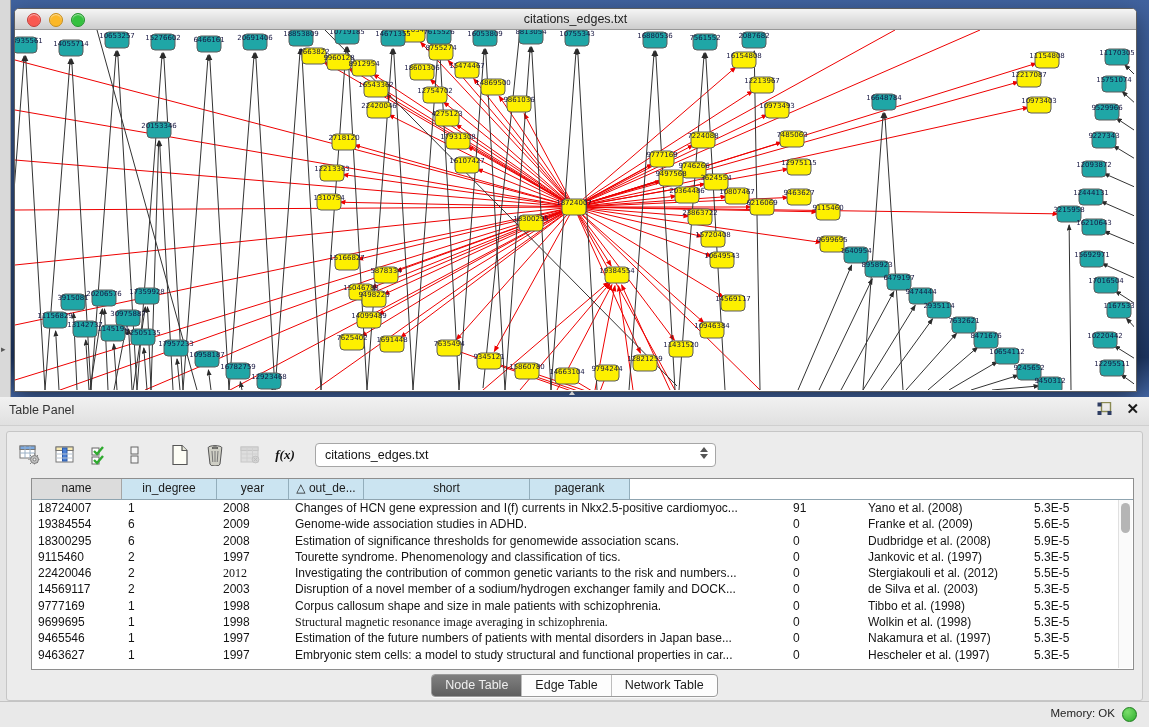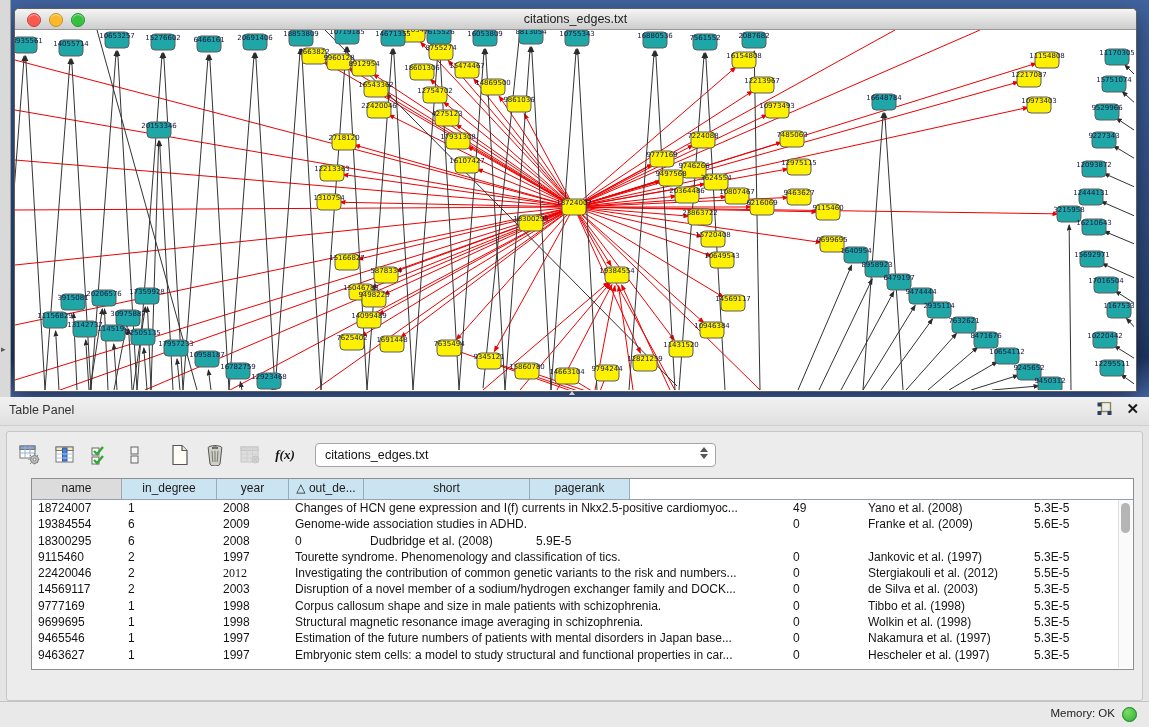--- a/index.html
+++ b/index.html
@@ -805,37 +805,38 @@
             <div class="th" style="width: 75px;">△ out_de...</div>
             <div class="th" style="width: 166px;">short</div>
             <div class="th" style="width: 100px;">pagerank</div>
           </div>
         <div class="tbody" id="tbody">
             <div class="tr">
               <div class="td" style="width: 90px;">18724007</div>
               <div class="td" style="width: 95px;">1</div>
               <div class="td" style="width: 72px;">2008</div>
               <div class="td" style="width: 498px;">Changes of HCN gene expression and I(f) currents in Nkx2.5-positive cardiomyoc...</div>
-              <div class="td" style="width: 75px;">49</div>
+              <div class="td" style="width: 75px;">91</div>
               <div class="td" style="width: 166px;">Yano et al. (2008)</div>
               <div class="td" style="width: 100px;">5.3E-5</div>
             </div>
             <div class="tr">
               <div class="td" style="width: 90px;">19384554</div>
               <div class="td" style="width: 95px;">6</div>
               <div class="td" style="width: 72px;">2009</div>
               <div class="td" style="width: 498px;">Genome-wide association studies in ADHD.</div>
               <div class="td" style="width: 75px;">0</div>
               <div class="td" style="width: 166px;">Franke et al. (2009)</div>
               <div class="td" style="width: 100px;">5.6E-5</div>
             </div>
             <div class="tr">
               <div class="td" style="width: 90px;">18300295</div>
               <div class="td" style="width: 95px;">6</div>
               <div class="td" style="width: 72px;">2008</div>
+              <div class="td" style="width: 498px;">Estimation of significance thresholds for genomewide association scans.</div>
               <div class="td" style="width: 75px;">0</div>
               <div class="td" style="width: 166px;">Dudbridge et al. (2008)</div>
               <div class="td" style="width: 100px;">5.9E-5</div>
             </div>
             <div class="tr">
               <div class="td" style="width: 90px;">9115460</div>
               <div class="td" style="width: 95px;">2</div>
               <div class="td" style="width: 72px;">1997</div>
               <div class="td" style="width: 498px;">Tourette syndrome. Phenomenology and classification of tics.</div>
               <div class="td" style="width: 75px;">0</div>
@@ -866,21 +867,21 @@
               <div class="td" style="width: 72px;">1998</div>
               <div class="td" style="width: 498px;">Corpus callosum shape and size in male patients with schizophrenia.</div>
               <div class="td" style="width: 75px;">0</div>
               <div class="td" style="width: 166px;">Tibbo et al. (1998)</div>
               <div class="td" style="width: 100px;">5.3E-5</div>
             </div>
             <div class="tr">
               <div class="td" style="width: 90px;">9699695</div>
               <div class="td" style="width: 95px;">1</div>
               <div class="td" style="width: 72px;">1998</div>
-              <div class="td" style="width: 498px;">Structural magnetic resonance image averaging in schizophrenia.</div>
+              <div class="td" style="width: 498px; font-family: Liberation Serif, serif;">Structural magnetic resonance image averaging in schizophrenia.</div>
               <div class="td" style="width: 75px;">0</div>
               <div class="td" style="width: 166px;">Wolkin et al. (1998)</div>
               <div class="td" style="width: 100px;">5.3E-5</div>
             </div>
             <div class="tr">
               <div class="td" style="width: 90px;">9465546</div>
               <div class="td" style="width: 95px;">1</div>
               <div class="td" style="width: 72px;">1997</div>
               <div class="td" style="width: 498px;">Estimation of the future numbers of patients with mental disorders in Japan base...</div>
               <div class="td" style="width: 75px;">0</div>
@@ -895,20 +896,27 @@
               <div class="td" style="width: 75px;">0</div>
               <div class="td" style="width: 166px;">Hescheler et al. (1997)</div>
               <div class="td" style="width: 100px;">5.3E-5</div>
             </div>
           </div>
         <div class="vscroll">
           <div class="vthumb"></div>
         </div>
       </div>
 
+      <div class="tabsrow">
+        <div class="seg" id="seg">
+            <span class="tab active">Node Table</span>
+            <span class="tab">Edge Table</span>
+            <span class="tab">Network Table</span>
+          </div>
+      </div>
     </div>
   </div>
 
   <div class="statusbar">
     <span class="mem">Memory: OK</span>
     <span class="memdot"></span>
   </div>
 </div>
 
 </body></html>

